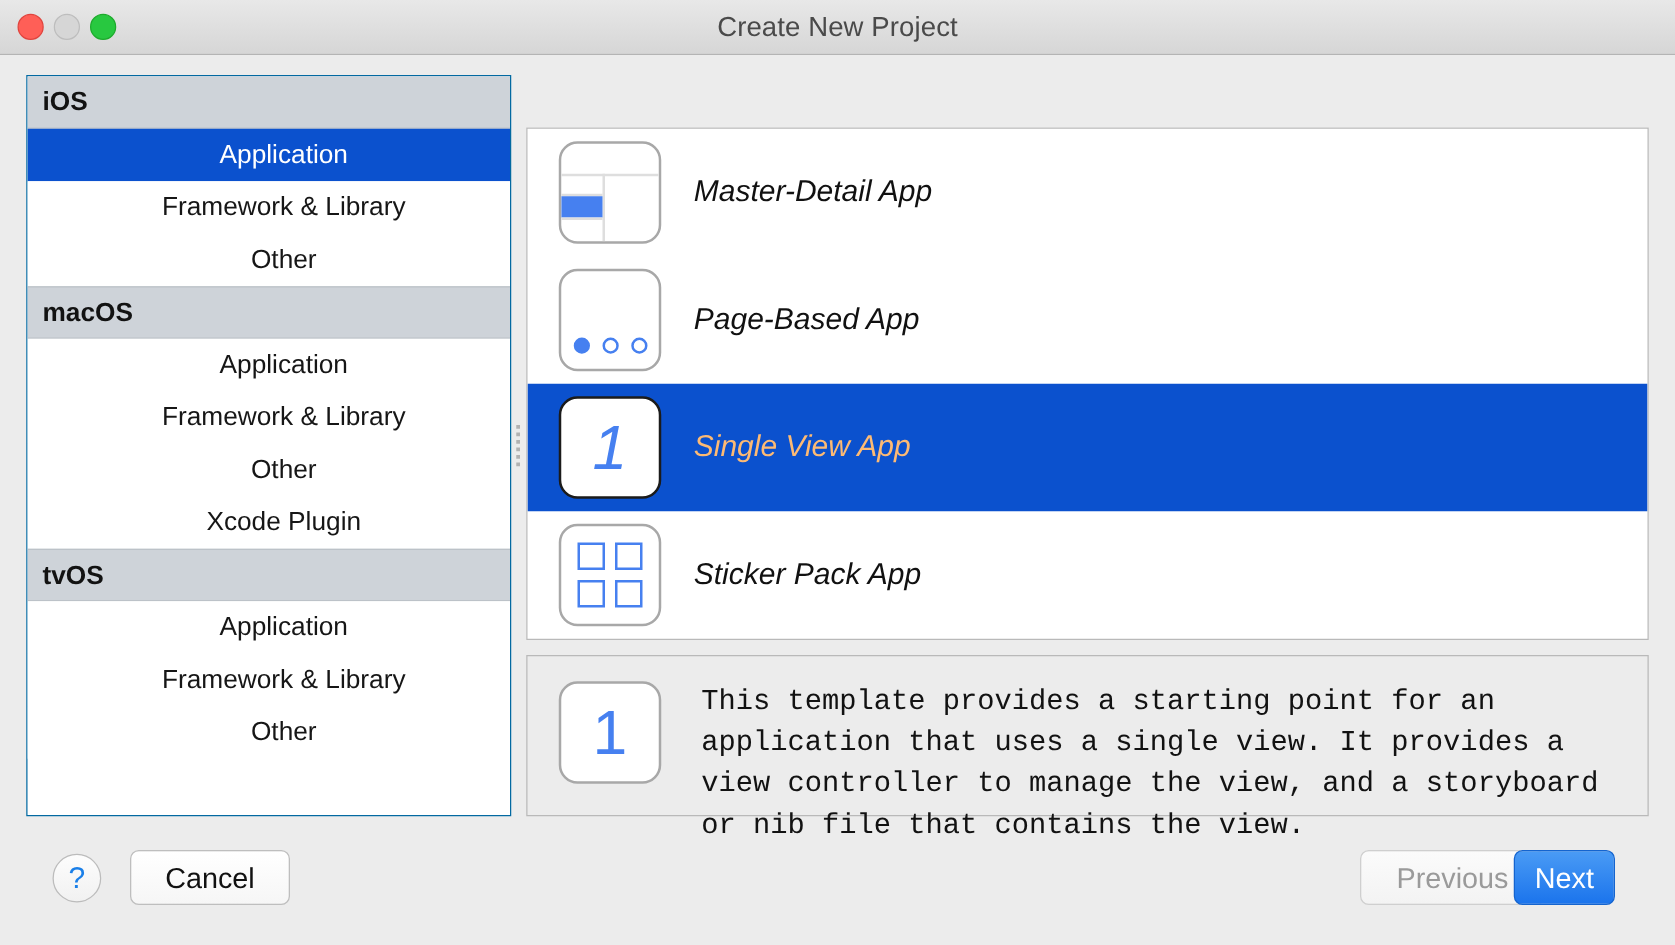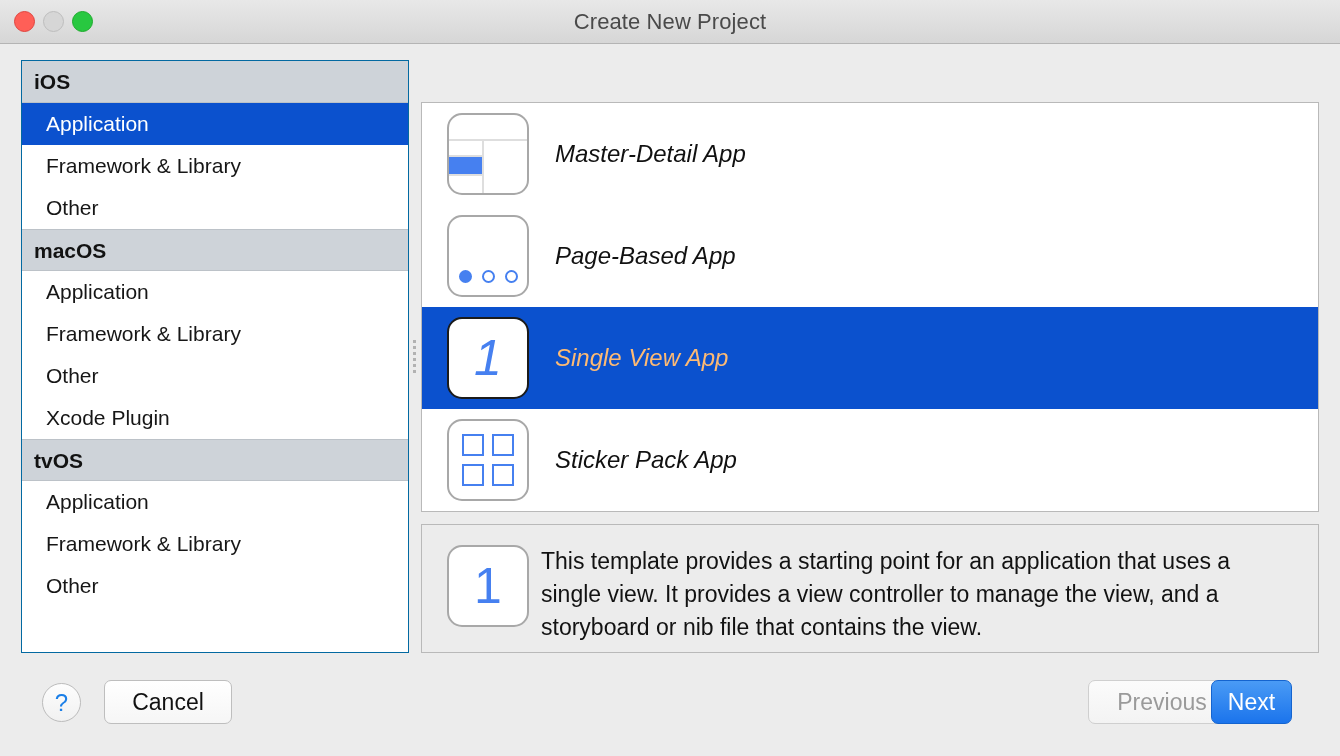--- a/index.html
+++ b/index.html
@@ -97,20 +97,21 @@
   .group-header:first-child { border-top: none; }
   .group-item {
     height: 42px;
     line-height: 42px;
     padding-left: 24px;
     font-size: 21px;
     color: #161616;
     background: #ffffff;
     box-sizing: border-box;
     white-space: nowrap;
+    text-align: center;
   }
   .group-item.selected {
     background: #0b51ce;
     color: #ffffff;
   }
 
   
   .splitter {
     position: absolute;
     left: 409px;
@@ -266,25 +267,26 @@
     width: 898px;
     height: 129px;
     background: #ececec;
     border: 1px solid #b9b9b9;
     box-sizing: border-box;
     display: flex;
     align-items: flex-start;
     padding: 20px 24px 0 25px;
   }
   .desc-text {
-    margin-left: 12px;
+    margin-left: 32px;
     font-size: 23px;
     line-height: 33px;
     color: #121212;
     max-width: 728px;
+    font-family: Liberation Mono, monospace;
   }
 
   
   .bottom-bar {
     position: absolute;
     left: 0;
     top: 624px;
     width: 1340px;
     height: 88px;
   }

